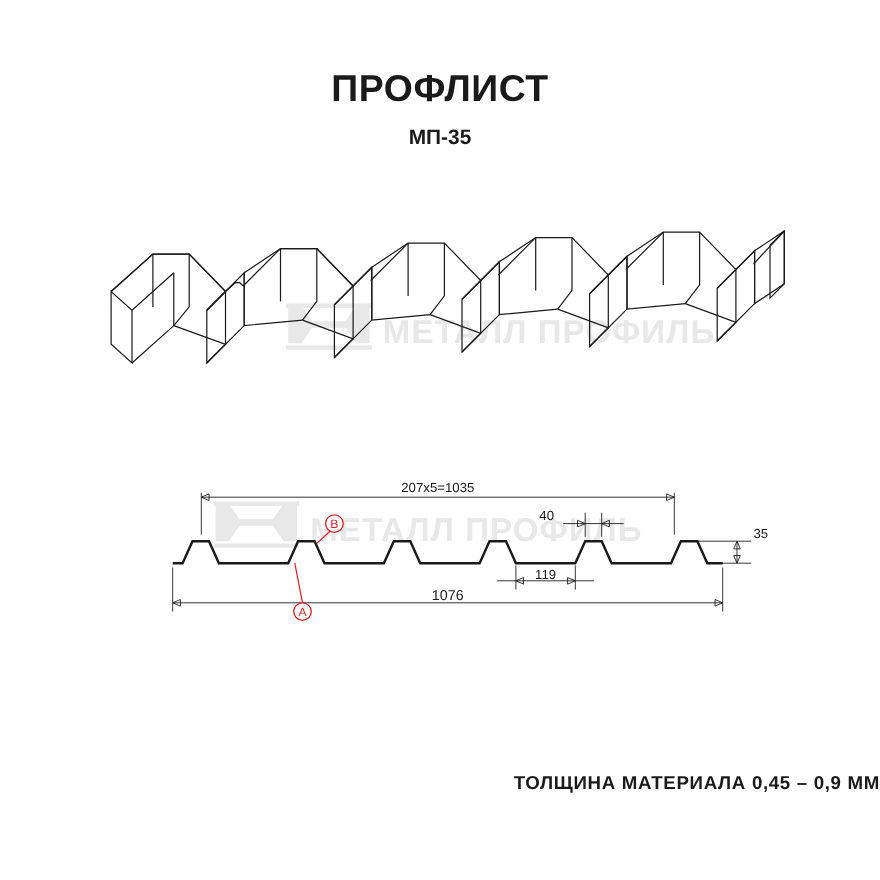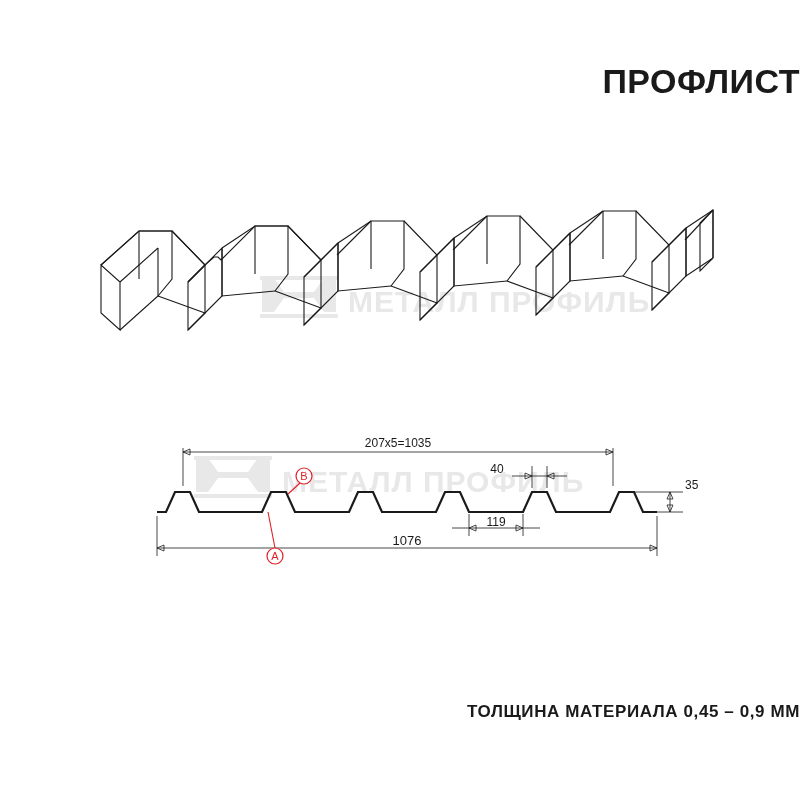--- a/index.html
+++ b/index.html
@@ -19,21 +19,21 @@
     position: absolute;
     left: 0; top: 0;
     width: 800px;
     height: 800px;
   }
   .title {
     position: absolute;
     left: 0;
     top: 62px;
     width: 800px;
-    text-align: right;
+    text-align: center;
     font-size: 34px;
     font-weight: bold;
     letter-spacing: 0.5px;
     color: #1a1a1a;
   }
   .subtitle {
     position: absolute;
     left: 0;
     top: 115px;
     width: 800px;
@@ -114,20 +114,21 @@
     font-size: 11px;
     fill: #e01f26;
   }
 </style>
 </head>
 <body>
 
 <div class="page">
 
   <div class="title">ПРОФЛИСТ</div>
+  <div class="subtitle">МП-35</div>
   <div class="footer">ТОЛЩИНА МАТЕРИАЛА 0,45 – 0,9 ММ</div>
 
   <svg viewBox="0 0 800 800" xmlns="http://www.w3.org/2000/svg">
 
     <g opacity="1">
       <g transform="translate(262,312)">
         <path class="wm" d="M0,0 h12 l10,-14 h30 l10,14 h12 v-34 h-12 l-10,14 h-30 l-10,-14 h-12 z"></path>
         <path class="wm" d="M-2,-36 h78 v4 h-78 z"></path>
         <path class="wm" d="M-2,2 h78 v4 h-78 z"></path>
       </g>

